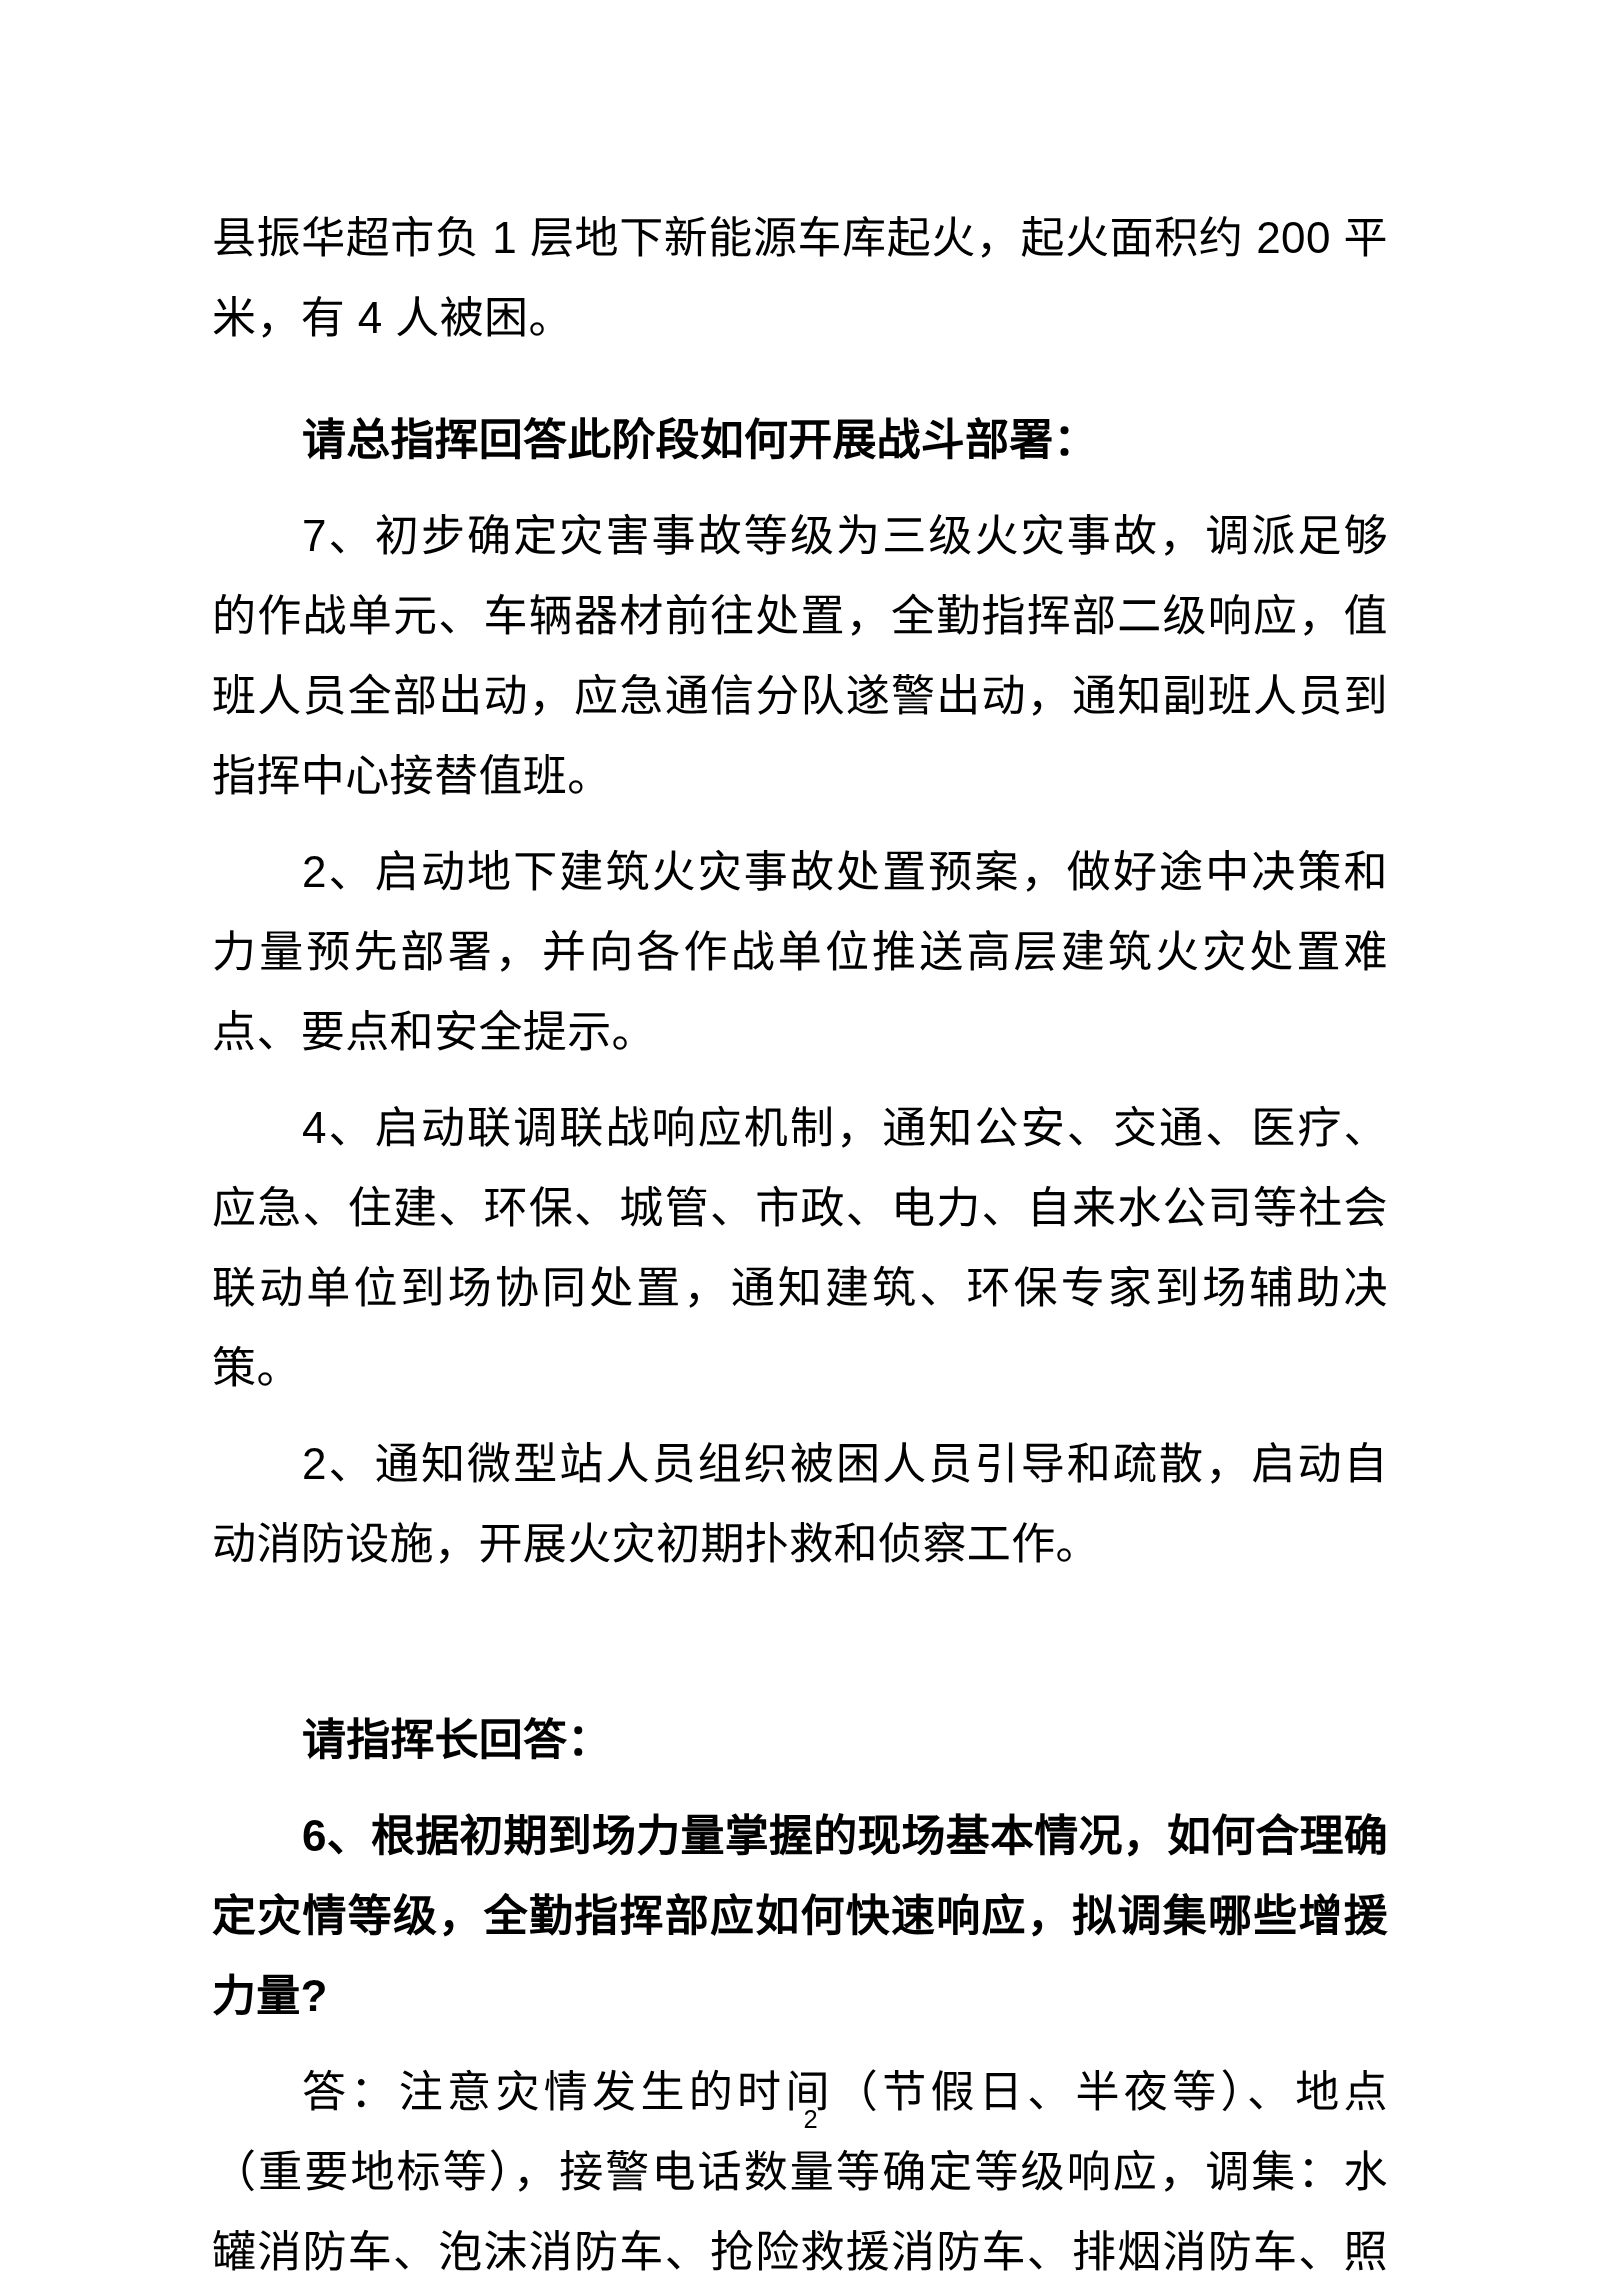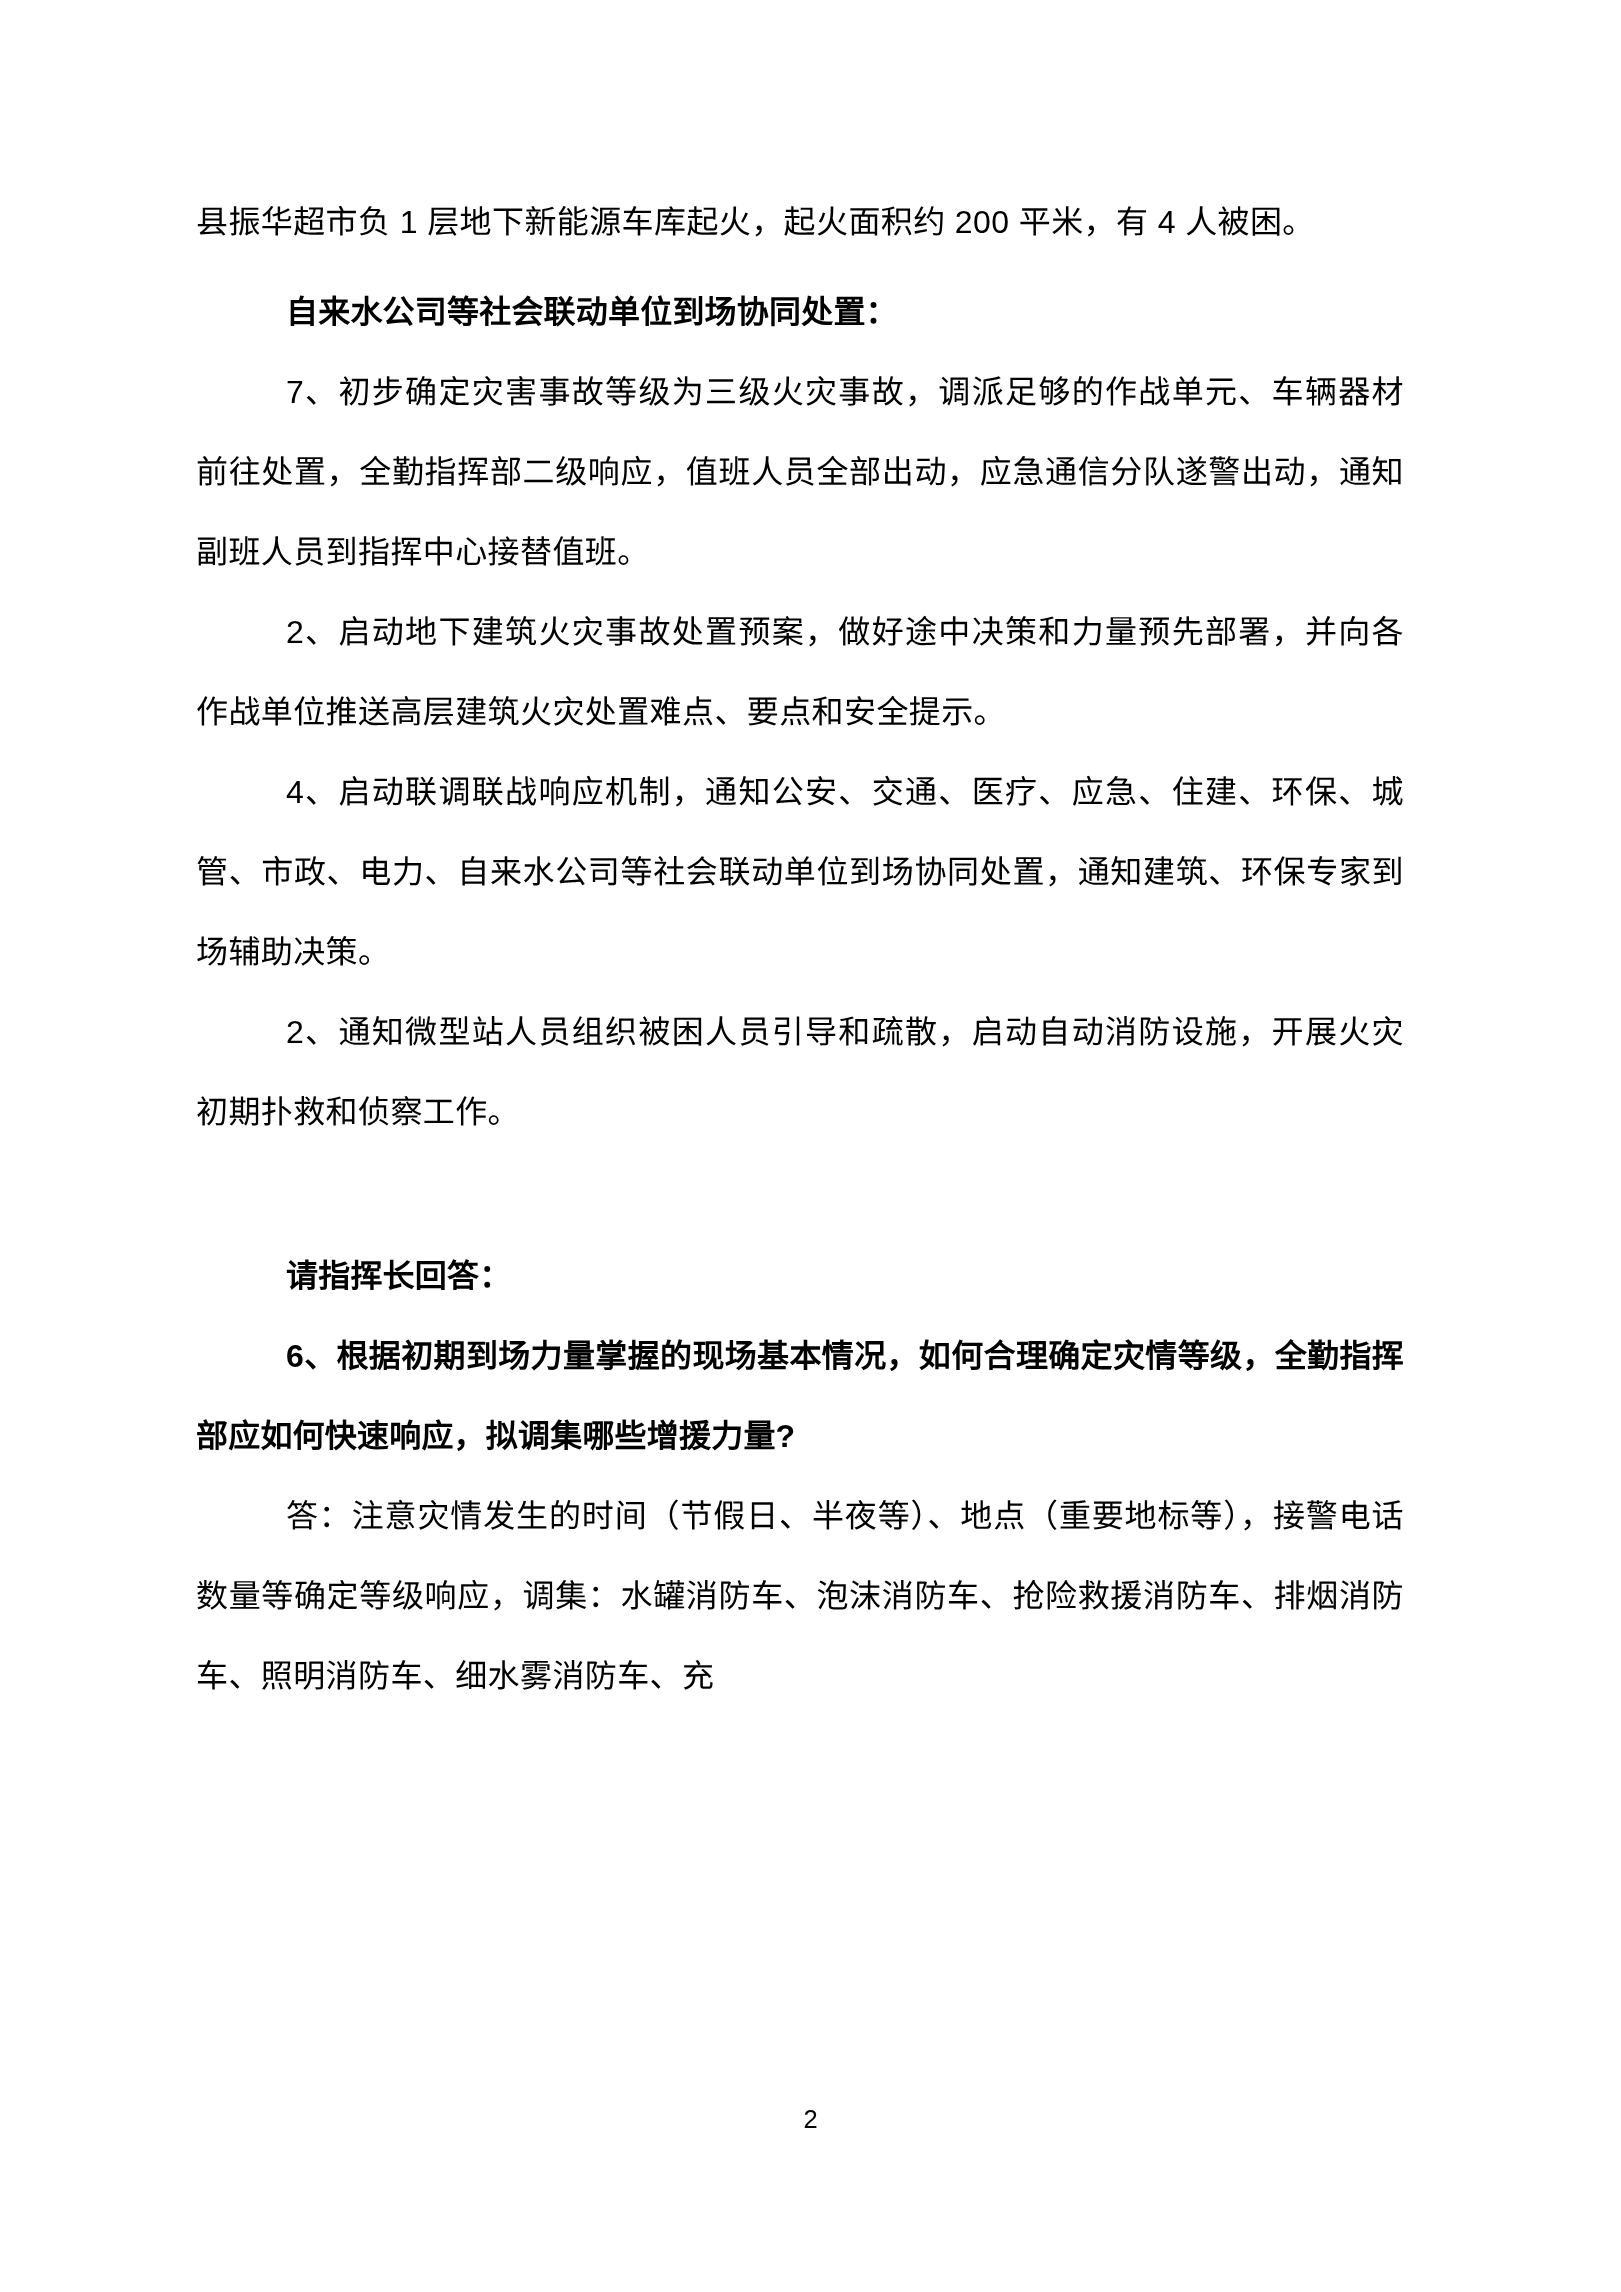--- a/index.html
+++ b/index.html
@@ -21,22 +21,22 @@
     overflow: hidden;
   }
   .content {
     position: absolute;
     left: 196px;
     top: 182px;
     width: 1208px;
   }
   
   .para {
-    margin: 0;
-    font-size: 32px;
+    margin: 16px;
+    font-size: 44px;
     line-height: 80px;
     text-align: justify;
     text-justify: inter-character;
     letter-spacing: 0.4px;
     font-weight: 400;
     word-break: break-all;
   }
   .para.indent {
     text-indent: 90px;
   }
@@ -66,21 +66,21 @@
 <body>
 
 <div class="page">
 
   <div class="content">
 
     <p class="para">县振华超市负 1 层地下新能源车库起火，起火面积约 200 平米，有 4 人被困。</p>
 
     <div class="gap-sm"></div>
 
-    <p class="para bold indent">自来水公司等社会联动单位到场协同处置：</p>
+    <p class="para bold indent">请总指挥回答此阶段如何开展战斗部署：</p>
 
     <p class="para indent">7、初步确定灾害事故等级为三级火灾事故，调派足够的作战单元、车辆器材前往处置，全勤指挥部二级响应，值班人员全部出动，应急通信分队遂警出动，通知副班人员到指挥中心接替值班。</p>
 
     <p class="para indent">2、启动地下建筑火灾事故处置预案，做好途中决策和力量预先部署，并向各作战单位推送高层建筑火灾处置难点、要点和安全提示。</p>
 
     <p class="para indent">4、启动联调联战响应机制，通知公安、交通、医疗、应急、住建、环保、城管、市政、电力、自来水公司等社会联动单位到场协同处置，通知建筑、环保专家到场辅助决策。</p>
 
     <p class="para indent">2、通知微型站人员组织被困人员引导和疏散，启动自动消防设施，开展火灾初期扑救和侦察工作。</p>
 
     <div class="gap-lg"></div>

